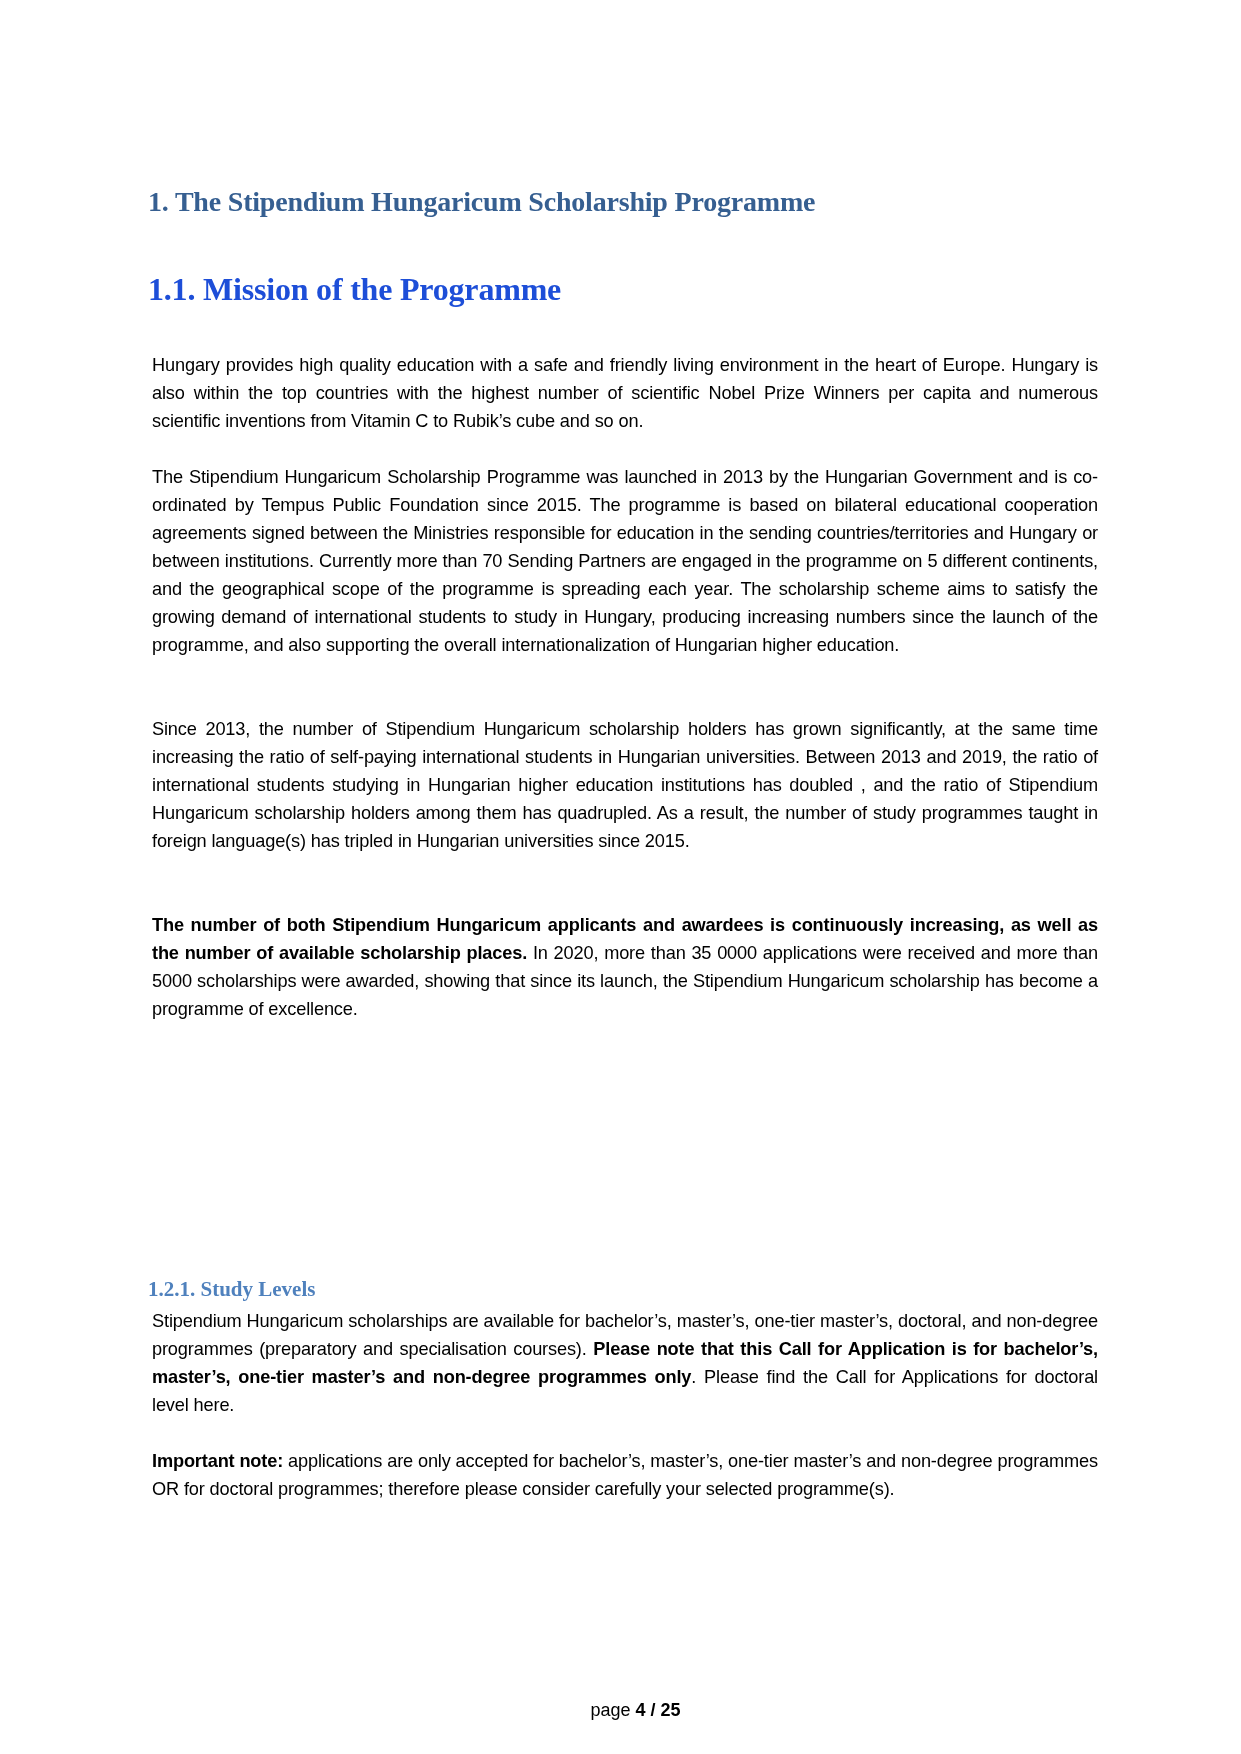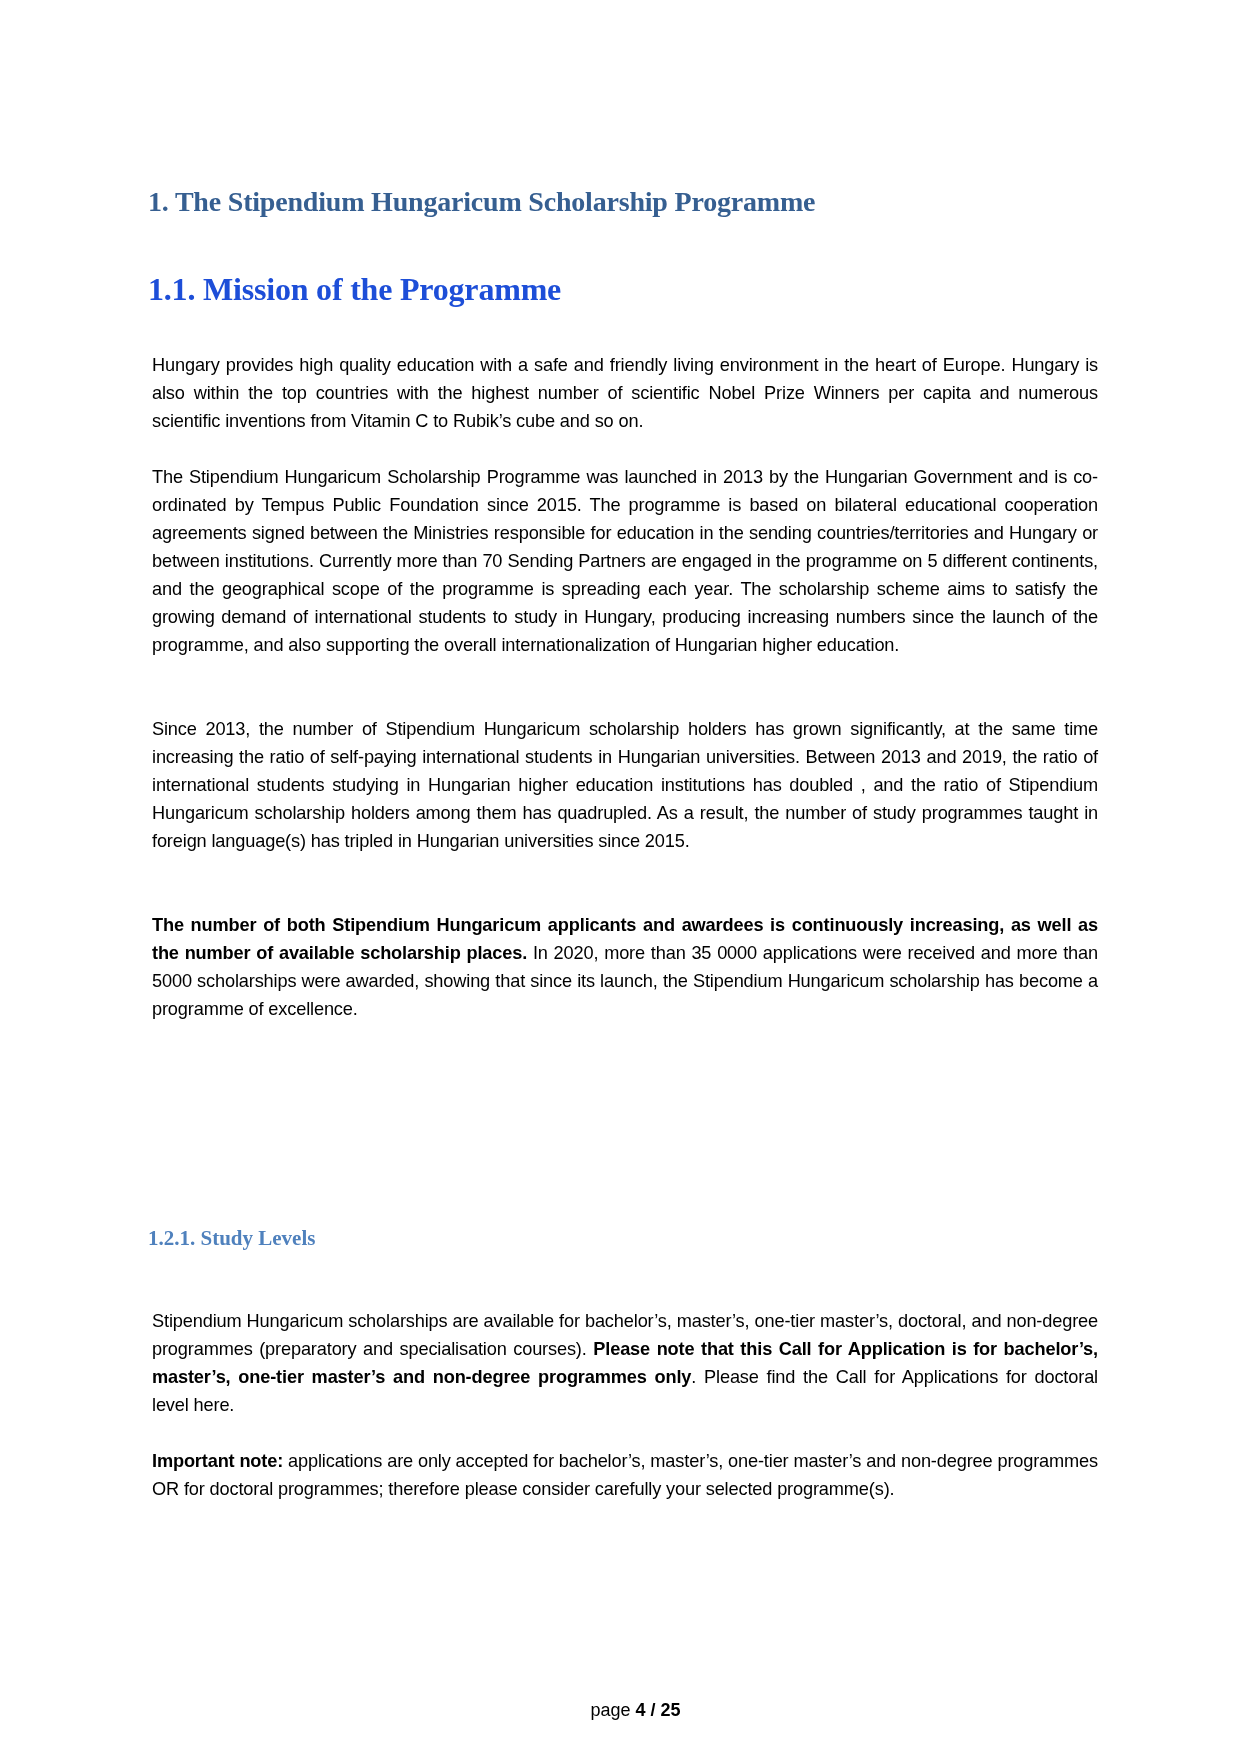--- a/index.html
+++ b/index.html
@@ -45,21 +45,21 @@
   <p class="para" style="top:341px;">Hungary provides high quality education with a safe and friendly living environment in the heart of Europe. Hungary is also within the top countries with the highest number of scientific Nobel Prize Winners per capita and numerous scientific inventions from Vitamin C to Rubik’s cube and so on.</p>
 
   <p class="para" style="top:453px;">The Stipendium Hungaricum Scholarship Programme was launched in 2013 by the Hungarian Government and is co-ordinated by Tempus Public Foundation since 2015. The programme is based on bilateral educational cooperation agreements signed between the Ministries responsible for education in the sending countries/territories and Hungary or between institutions. Currently more than 70 Sending Partners are engaged in the programme on 5 different continents, and the geographical scope of the programme is spreading each year. The scholarship scheme aims to satisfy the growing demand of international students to study in Hungary, producing increasing numbers since the launch of the programme, and also supporting the  overall internationalization of Hungarian higher education.</p>
 
   <p class="para" style="top:705px;">Since 2013, the number of Stipendium Hungaricum scholarship holders has grown significantly, at the same time increasing the ratio of self-paying international students in Hungarian universities. Between 2013 and 2019, the ratio of international students studying in Hungarian higher education institutions has doubled , and the ratio of Stipendium Hungaricum scholarship holders among them has quadrupled. As a result, the number of study programmes taught in foreign language(s) has tripled in Hungarian universities since 2015.</p>
 
   <p class="para" style="top:901px;"><b>The number of both Stipendium Hungaricum applicants and awardees is continuously increasing, as well as the number of available scholarship places.</b><span> In 2020,  more than 35 0000 applications were received and more than 5000 scholarships were awarded, showing that since its launch, the Stipendium Hungaricum scholarship has become a  programme of excellence.</span></p>
 
 
 
-  <h3 class="h3" style="top:1226px;">1.2.1. Study Levels</h3>
+  <h3 class="h3" style="top:1277px;">1.2.1. Study Levels</h3>
 
   <p class="para" style="top:1297px;"><span>Stipendium Hungaricum scholarships are available for bachelor’s, master’s, one-tier master’s, doctoral, and non-degree programmes (preparatory and specialisation courses). </span><b>Please note that this Call for Application is for bachelor’s, master’s, one-tier master’s and non-degree programmes only</b><span>. Please find the Call for Applications for doctoral level here.</span></p>
 
   <p class="para" style="top:1437px;"><b>Important note:</b><span> applications are only accepted for bachelor’s, master’s, one-tier master’s and non-degree programmes OR for doctoral programmes; therefore please consider carefully your selected programme(s).</span></p>
 
   <div class="footer"><span>page </span><b>4</b><b> / </b><b>25</b></div>
 
 </div>
 
 </body></html>

